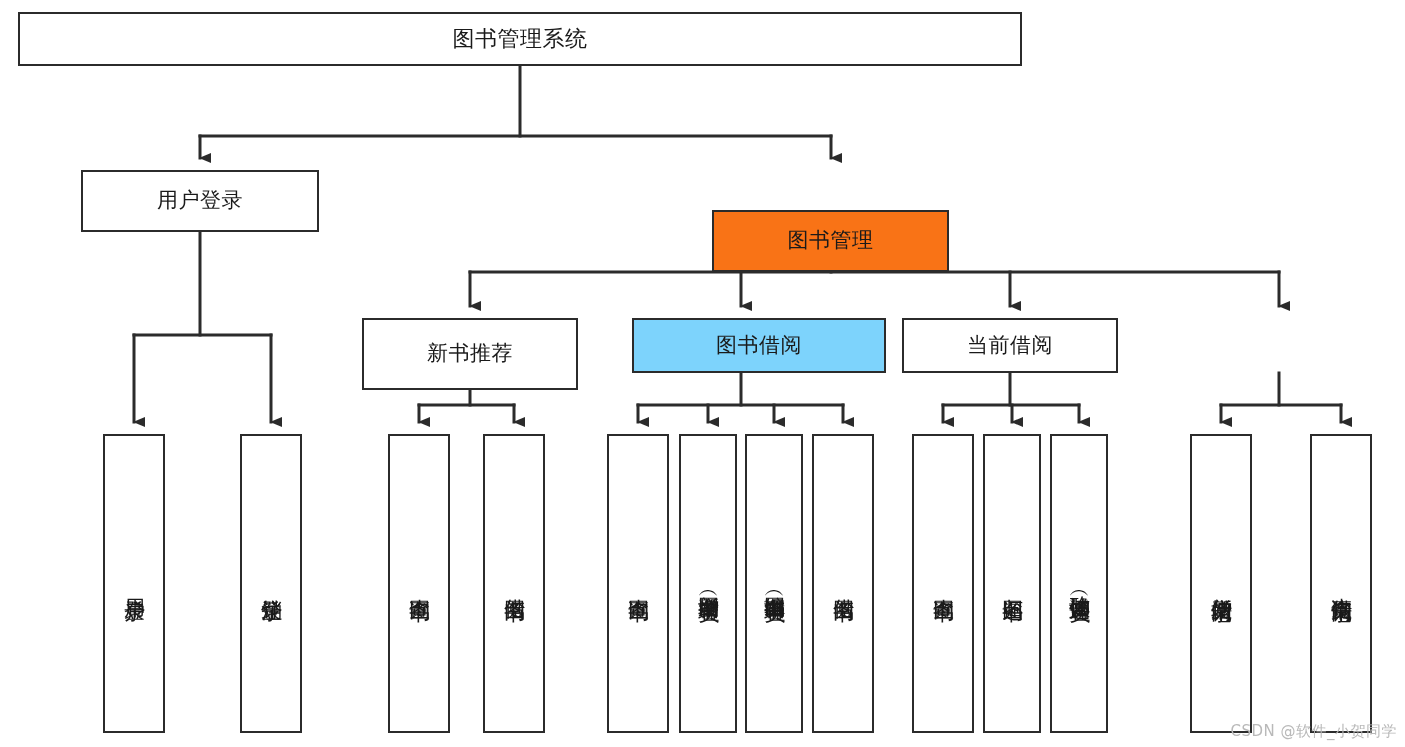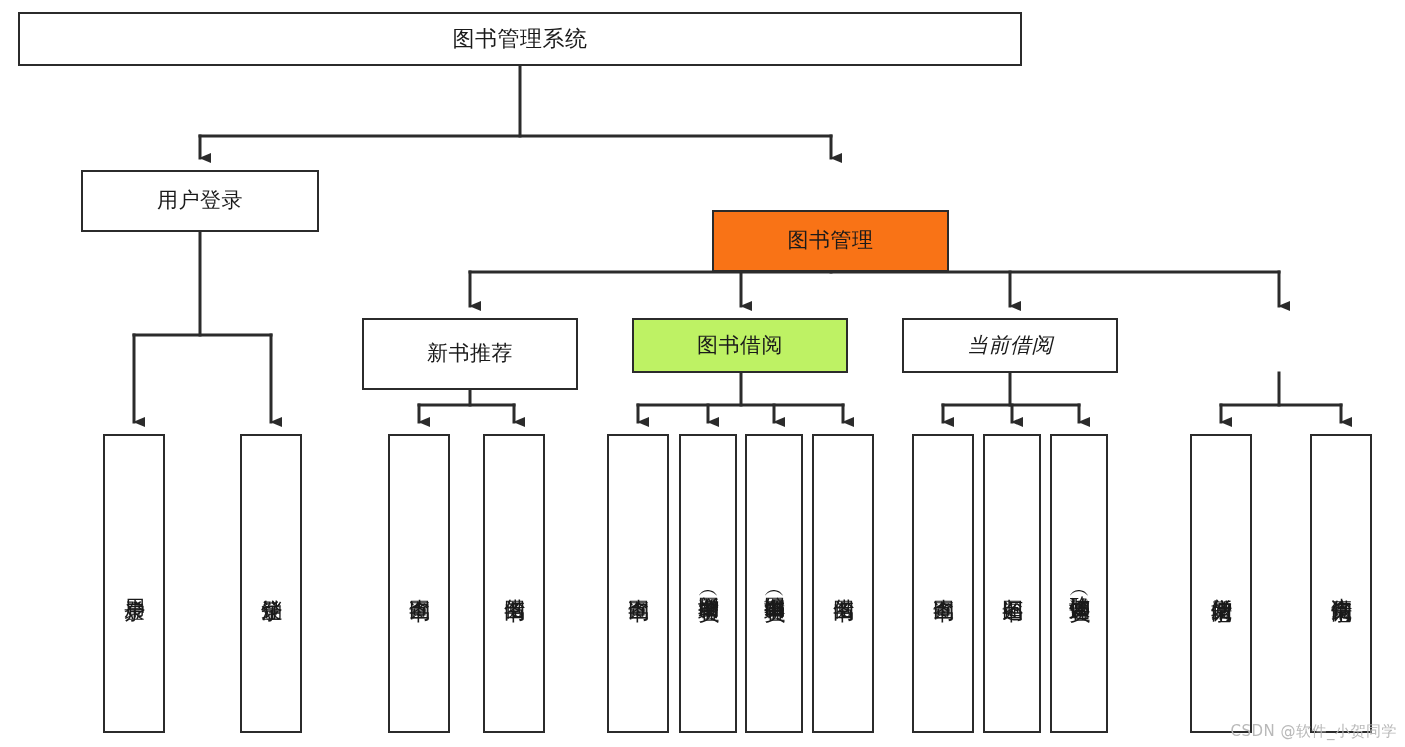--- a/index.html
+++ b/index.html
@@ -135,24 +135,24 @@
   <div class="node h" id="l2-0" style="left: 81px; top: 170px; width: 238px; height: 62px; border-color: rgb(43, 43, 43); background: rgb(255, 255, 255); color: rgb(26, 26, 26);">
     <span class="label">用户登录</span>
   </div>
   <div class="node h" id="l2-1" style="left: 712px; top: 170px; width: 237px; height: 62px; border-color: rgb(43, 43, 43); background: #f97316; color: rgb(26, 26, 26); margin-top: 40px;">
     <span class="label">图书管理</span>
   </div>
 
   <div class="node h" id="l3-0" style="left: 362px; top: 318px; width: 216px; height: 72px; border-color: rgb(43, 43, 43); background: rgb(255, 255, 255); color: rgb(26, 26, 26);">
     <span class="label">新书推荐</span>
   </div>
-  <div class="node h" id="l3-1" style="left: 632px; top: 318px; width: 216px; height: 55px; border-color: rgb(43, 43, 43); background: #bef264; color: rgb(26, 26, 26);">
+  <div class="node h" id="l3-1" style="left: 632px; top: 318px; width: 254px; height: 55px; border-color: rgb(43, 43, 43); background: #7dd3fc; color: rgb(26, 26, 26);">
     <span class="label">图书借阅</span>
   </div>
-  <div class="node h" id="l3-2" style="left: 902px; top: 318px; width: 216px; height: 55px; border-color: rgb(43, 43, 43); background: rgb(255, 255, 255); color: rgb(26, 26, 26); font-style: italic;">
+  <div class="node h" id="l3-2" style="left: 902px; top: 318px; width: 216px; height: 55px; border-color: rgb(43, 43, 43); background: rgb(255, 255, 255); color: rgb(26, 26, 26);">
     <span class="label">当前借阅</span>
   </div>
 
   <div class="node v" id="lf-0" style="left: 103px; top: 434px; width: 62px; height: 299px; border-color: rgb(43, 43, 43); background: rgb(255, 255, 255); color: rgb(26, 26, 26);">
     <span class="label">用户登录</span>
   </div>
   <div class="node v" id="lf-1" style="left: 240px; top: 434px; width: 62px; height: 299px; border-color: rgb(43, 43, 43); background: rgb(255, 255, 255); color: rgb(26, 26, 26);">
     <span class="label">注销登录</span>
   </div>
   <div class="node v" id="lf-2" style="left: 388px; top: 434px; width: 62px; height: 299px; border-color: rgb(43, 43, 43); background: rgb(255, 255, 255); color: rgb(26, 26, 26);">

